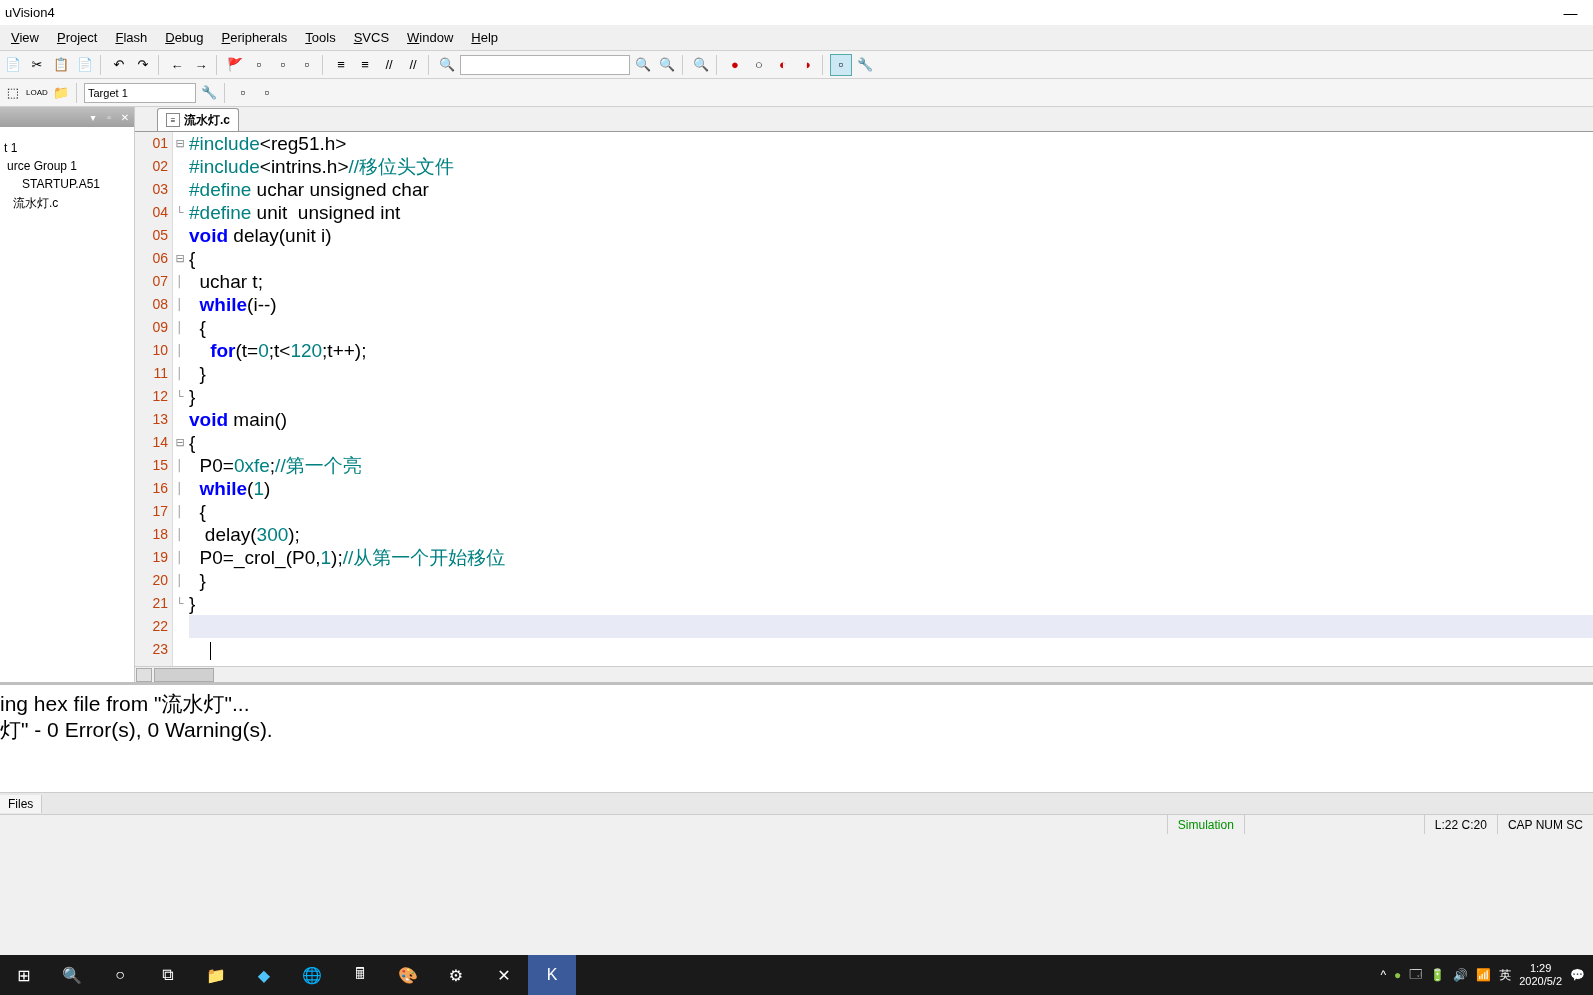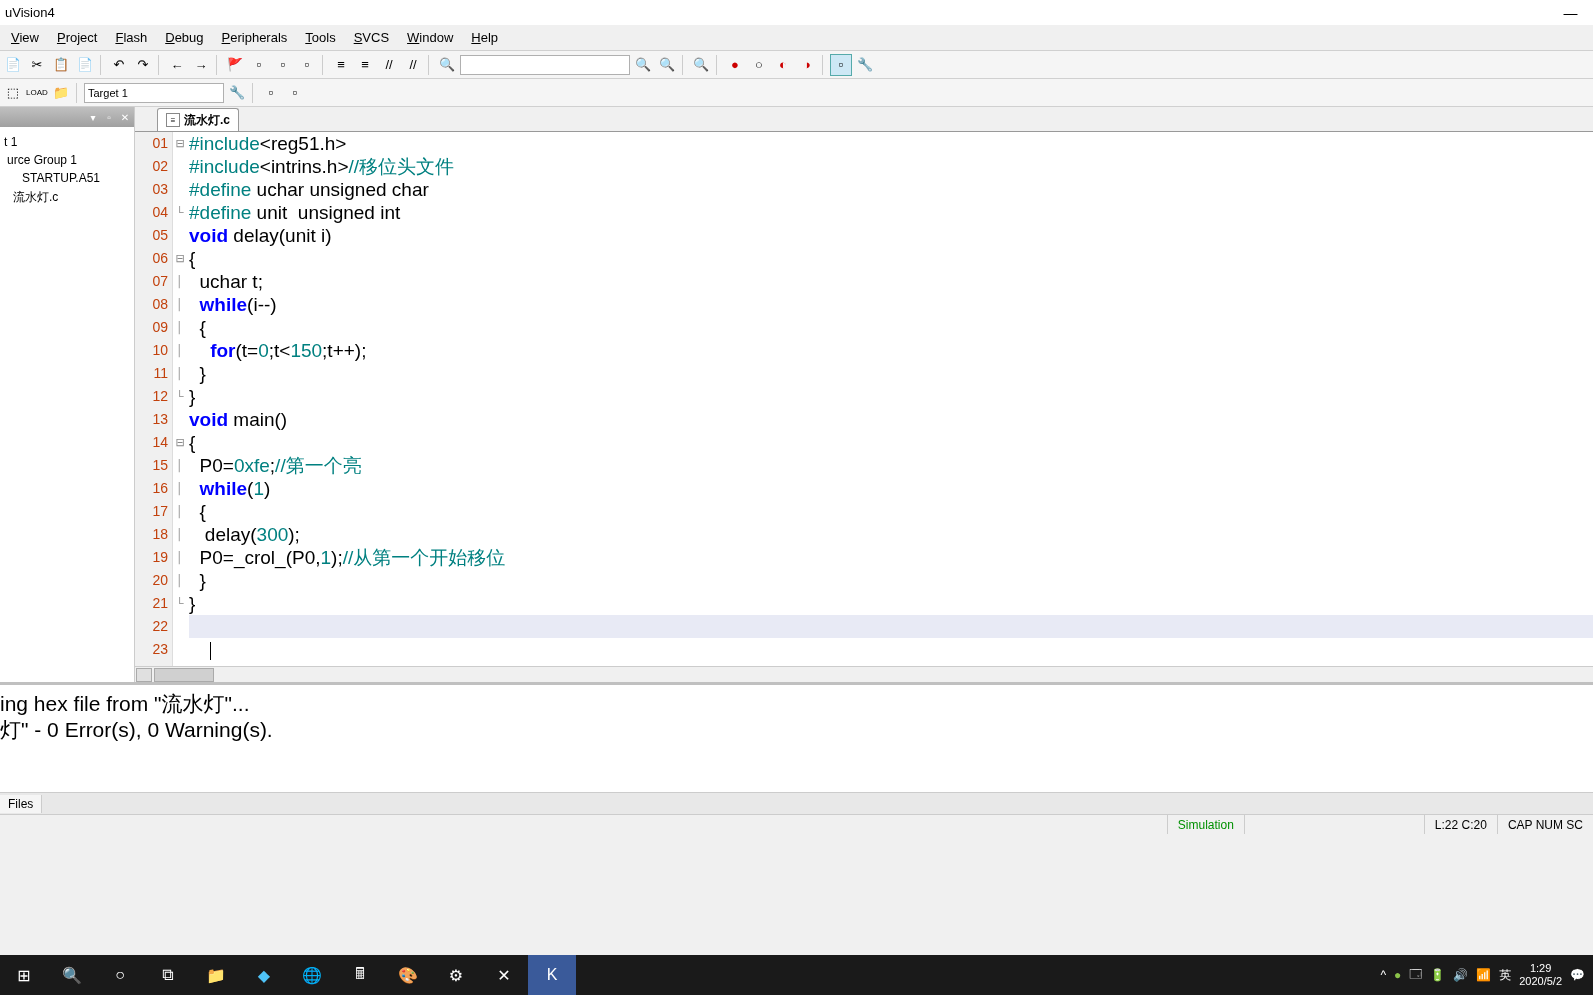--- a/index.html
+++ b/index.html
@@ -8,26 +8,26 @@
 .title-bar .spacer { flex: 1; }
 .win-btn { width: 45px; height: 25px; display: flex; align-items: center; justify-content: center; font-size: 14px; }
 .menu-bar { height: 26px; background: #f0f0f0; display: flex; align-items: center; padding-left: 2px; font-size: 13px; border-bottom: 1px solid #d0d0d0; }
 .menu-item { padding: 3px 9px; cursor: default; }
 .menu-item u { text-decoration: underline; }
 .toolbar1 { height: 28px; background: #f5f5f5; display: flex; align-items: center; padding-left: 2px; border-bottom: 1px solid #d0d0d0; gap: 2px; }
 .tb-btn { width: 22px; height: 22px; display: flex; align-items: center; justify-content: center; font-size: 13px; }
 .tb-sep { width: 4px; height: 20px; border-left: 1px solid #ccc; margin: 0 2px; }
 .tb-combo { width: 170px; height: 20px; border: 1px solid #b0b0b0; background: #fff; font-size: 11px; padding-left: 3px; }
 .toolbar2 { height: 28px; background: #f5f5f5; display: flex; align-items: center; padding-left: 2px; border-bottom: 1px solid #d0d0d0; gap: 2px; }
-.target-combo { width: 140px; height: 20px; border: 1px solid #b0b0b0; background: #fff; font-size: 11px; padding-left: 3px; display: flex; align-items: center; }
+.target-combo { width: 112px; height: 20px; border: 1px solid #b0b0b0; background: #fff; font-size: 11px; padding-left: 3px; display: flex; align-items: center; }
 .main-area { display: flex; height: 575px; }
 .project-pane { width: 135px; background: #fff; border-right: 1px solid #ccc; }
 .project-header { height: 20px; background: linear-gradient(#c0c0c0,#a0a0a0); display: flex; align-items: center; justify-content: flex-end; padding-right: 2px; font-size: 10px; color: #fff; gap: 2px; }
 .proj-hdr-btn { width: 14px; height: 14px; font-size: 10px; display: flex; align-items: center; justify-content: center; }
-.project-tree { padding: 6px 4px; font-size: 12px; }
+.project-tree { padding: 12px 4px; font-size: 12px; }
 .tree-item { padding: 2px 0 2px 2px; white-space: nowrap; overflow: hidden; }
 .editor-zone { flex: 1; background: #fff; display: flex; flex-direction: column; }
 .tab-bar { height: 25px; background: #f0f0f0; display: flex; align-items: flex-end; padding-left: 22px; border-bottom: 1px solid #999; }
 .file-tab { height: 23px; background: #fff; border: 1px solid #999; border-bottom: none; border-radius: 3px 3px 0 0; padding: 2px 8px; display: flex; align-items: center; gap: 4px; font-size: 12px; }
 .file-icon { width: 14px; height: 14px; background: #fff; border: 1px solid #888; font-size: 8px; display: flex; align-items: center; justify-content: center; }
 .code-area { flex: 1; display: flex; overflow: hidden; font-family: "Courier New", monospace; font-size: 19px; background: #fff; }
 .gutter { width: 38px; background: #f0f0f0; text-align: right; padding-right: 4px; color: #c2410c; border-right: 1px solid #ddd; }
 .gutter div { height: 23px; line-height: 23px; font-size: 14px; }
 .fold-col { width: 14px; background: #fff; color: #888; font-size: 11px; }
 .fold-col div { height: 23px; line-height: 23px; text-align: center; }
@@ -207,21 +207,21 @@
       <div class="code-lines" id="code-lines">
           <div class="code-line"><span class="pp">#include</span><span class="txt">&lt;reg51.h&gt;</span></div>
           <div class="code-line"><span class="pp">#include</span><span class="txt">&lt;intrins.h&gt;</span><span class="cm">//移位头文件</span></div>
           <div class="code-line"><span class="pp">#define</span><span class="txt"> uchar unsigned char</span></div>
           <div class="code-line"><span class="pp">#define</span><span class="txt"> unit  unsigned int</span></div>
           <div class="code-line"><span class="kw">void</span><span class="txt"> delay(unit i)</span></div>
           <div class="code-line"><span class="txt">{</span></div>
           <div class="code-line"><span class="txt">  uchar t;</span></div>
           <div class="code-line"><span class="txt">  </span><span class="kw">while</span><span class="txt">(i--)</span></div>
           <div class="code-line"><span class="txt">  {</span></div>
-          <div class="code-line"><span class="txt">    </span><span class="kw">for</span><span class="txt">(t=</span><span class="num">0</span><span class="txt">;t&lt;</span><span class="num">150</span><span class="txt">;t++);</span></div>
+          <div class="code-line"><span class="txt">    </span><span class="kw">for</span><span class="txt">(t=</span><span class="num">0</span><span class="txt">;t&lt;</span><span class="num">120</span><span class="txt">;t++);</span></div>
           <div class="code-line"><span class="txt">  }</span></div>
           <div class="code-line"><span class="txt">}</span></div>
           <div class="code-line"><span class="kw">void</span><span class="txt"> main()</span></div>
           <div class="code-line"><span class="txt">{</span></div>
           <div class="code-line"><span class="txt">  P0=</span><span class="num">0xfe</span><span class="txt">;</span><span class="cm">//第一个亮</span></div>
           <div class="code-line"><span class="txt">  </span><span class="kw">while</span><span class="txt">(</span><span class="num">1</span><span class="txt">)</span></div>
           <div class="code-line"><span class="txt">  {</span></div>
           <div class="code-line"><span class="txt">   delay(</span><span class="num">300</span><span class="txt">);</span></div>
           <div class="code-line"><span class="txt">  P0=_crol_(P0,</span><span class="num">1</span><span class="txt">);</span><span class="cm">//从第一个开始移位</span></div>
           <div class="code-line"><span class="txt">  }</span></div>

